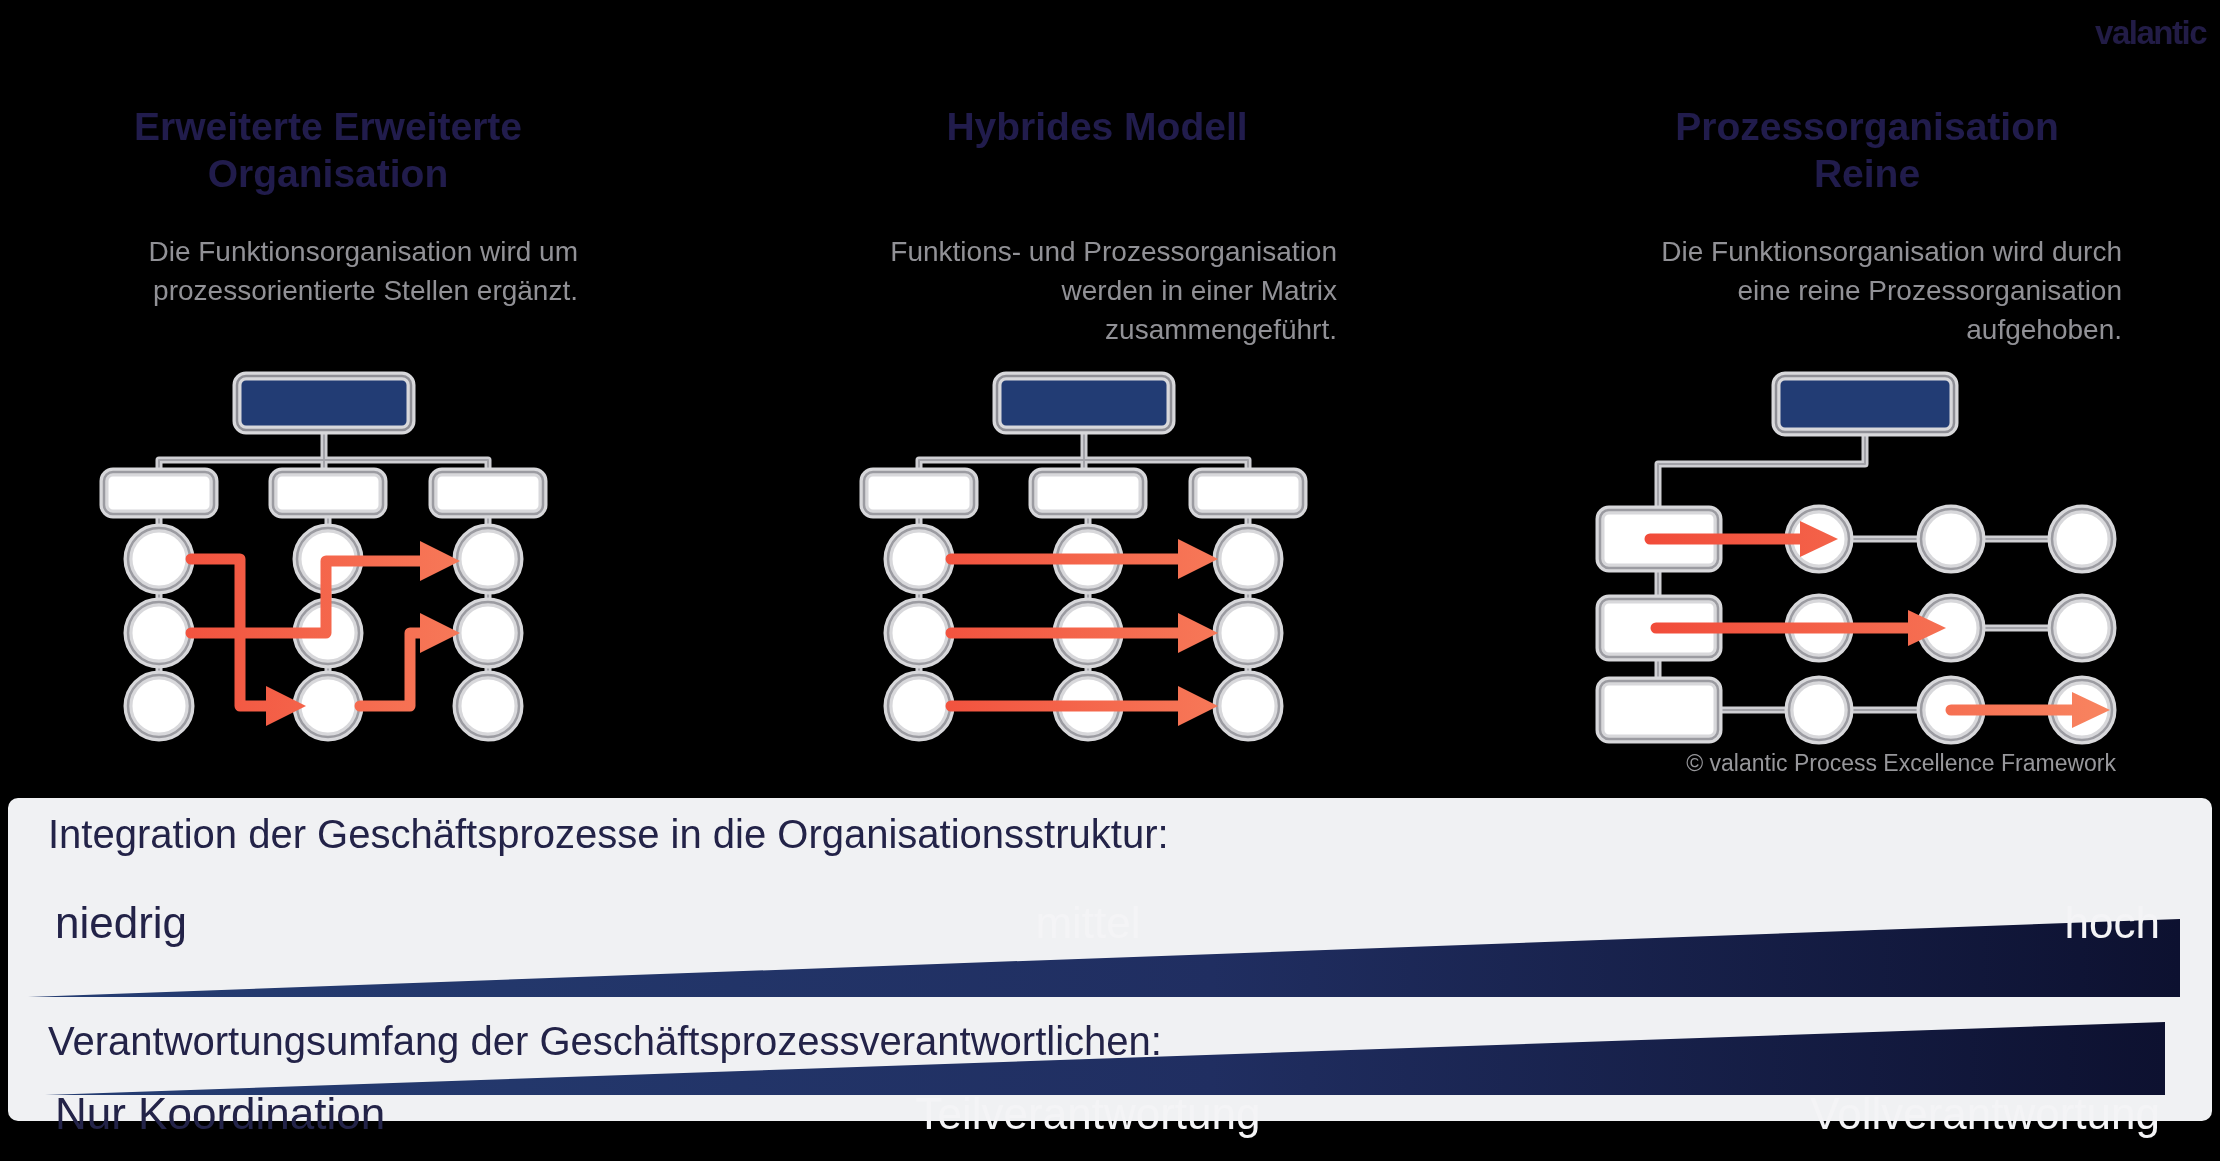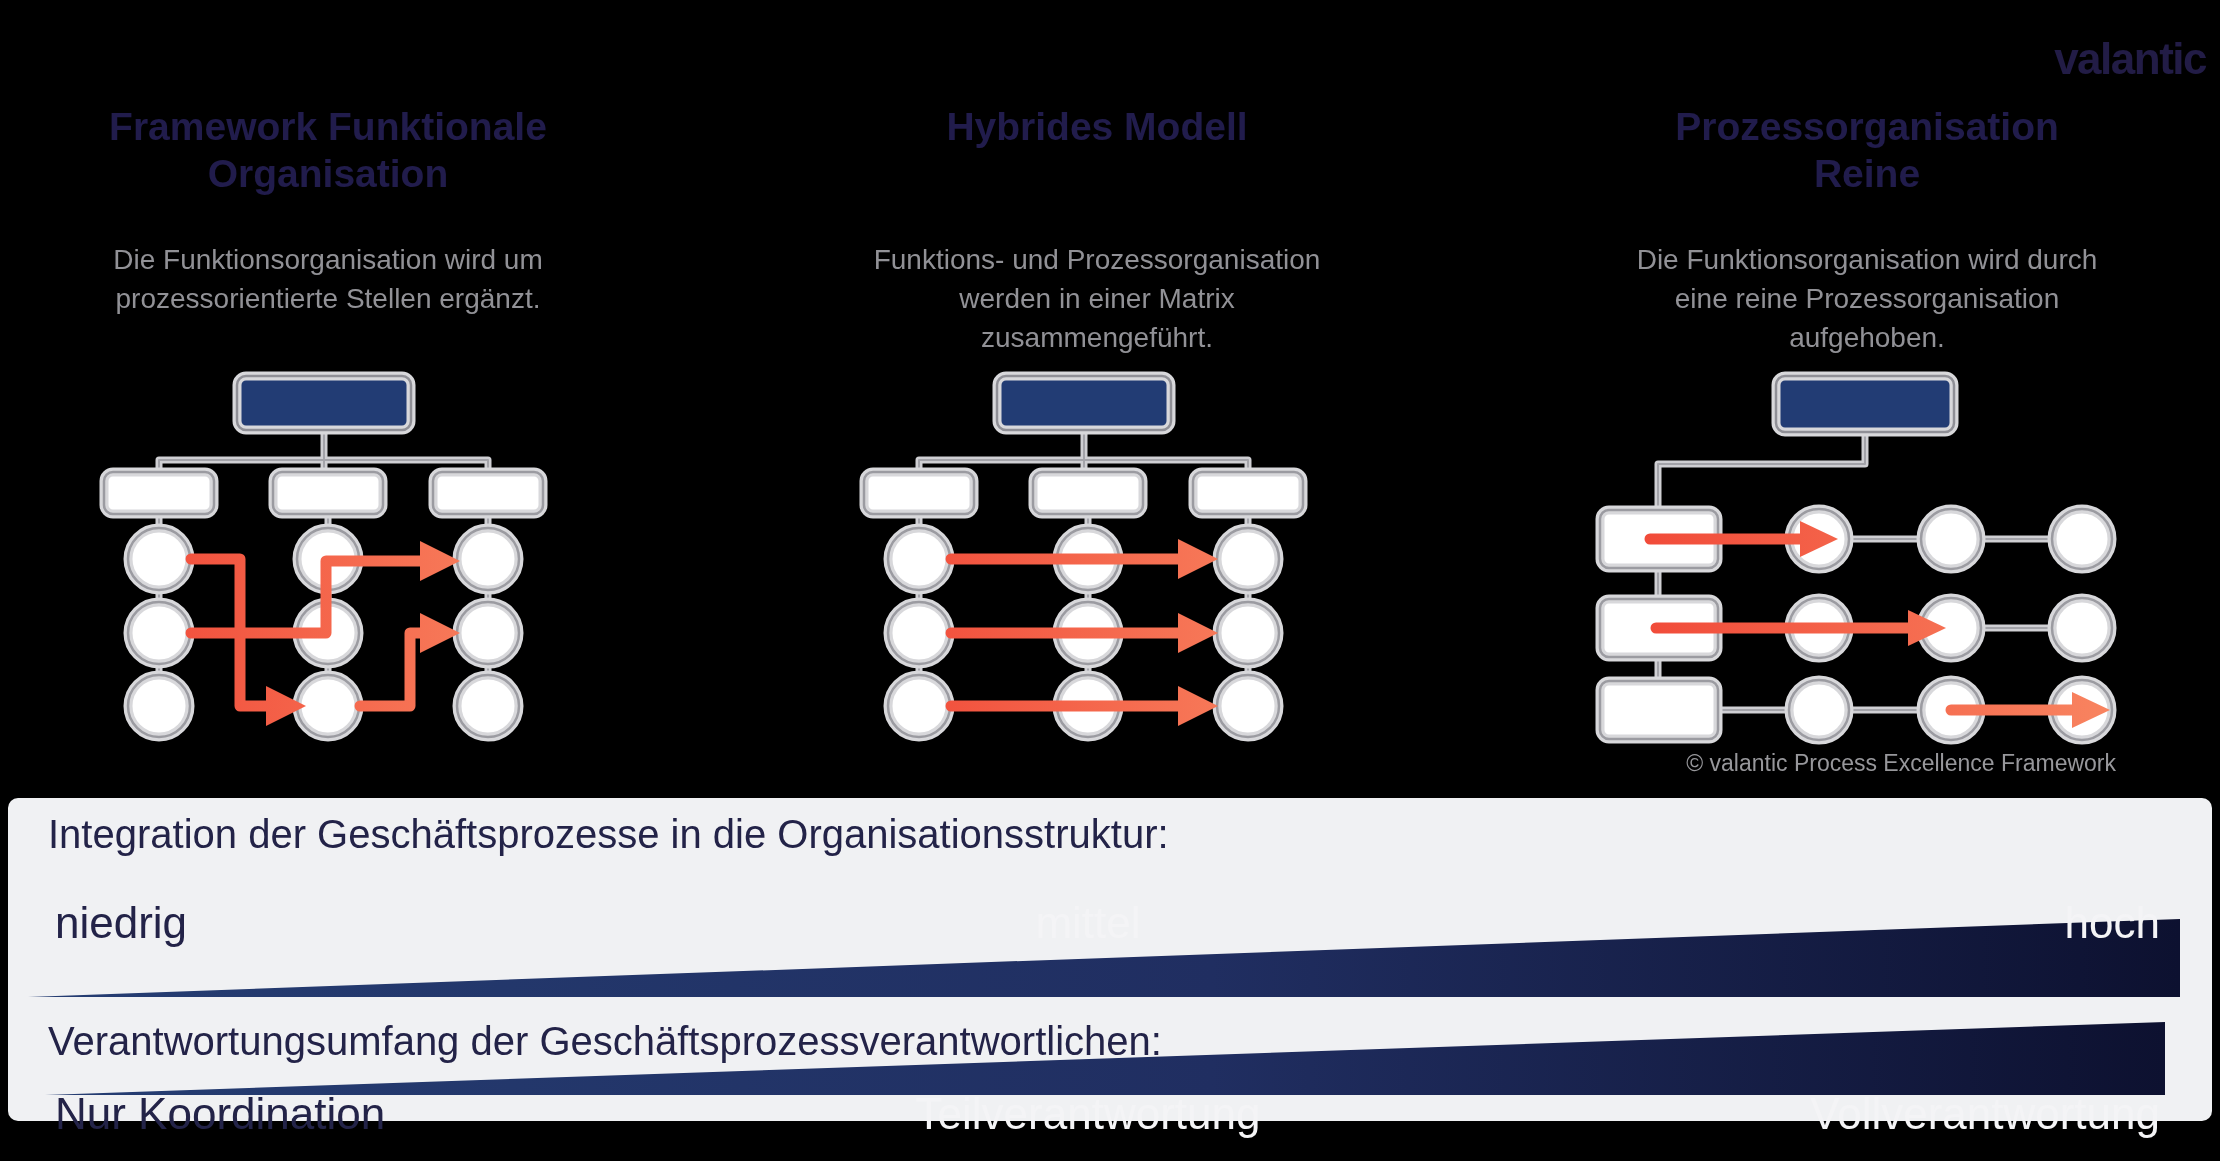--- a/index.html
+++ b/index.html
@@ -1,29 +1,29 @@
 <!DOCTYPE html>
 <html><head>
 <meta charset="utf-8">
 <style>
   html,body{margin:0;padding:0;background:#000;}
   .page{position:relative;width:2220px;height:1161px;background:#000;overflow:hidden;
         font-family:"Liberation Sans","DejaVu Sans",sans-serif;}
 
   
-  .logo{position:absolute;top:14px;right:14px;font-size:44px;font-weight:bold;
-        letter-spacing:-1.5px;color:#221c46;margin-top:20px;}
+  .logo{position:absolute;top:14px;right:14px;font-size:33px;font-weight:bold;
+        letter-spacing:-1.5px;color:#221c46;}
 
   
   .col{position:absolute;top:104px;width:520px;text-align:center;}
   .col1{left:68px;} .col2{left:837px;} .col3{left:1607px;}
   .col h2{margin:0;font-size:39px;line-height:1.2;font-weight:bold;color:#211c4c;}
   .col h2 span{display:block;}
-  .col .desc{position:absolute;top:128px;left:0;right:0;margin:8px auto;
-             font-size:28px;line-height:1.4;color:#919196;}
+  .col .desc{position:absolute;top:128px;left:0;right:0;margin:0 auto;
+             font-size:28px;line-height:1.4;color:#919196;text-align:right;}
   .col1 .desc{max-width:500px;} .col2 .desc{max-width:480px;} .col3 .desc{max-width:510px;}
 
   .diagram{position:absolute;}
   .diagA{left:70px;top:352px;} .diagB{left:830px;top:352px;} .diagC{left:1580px;top:350px;}
 
   
   .sh-o{fill:#ffffff;stroke:#d8d8db;stroke-width:9;}
   .sh-i{fill:none;stroke:#9b9ba1;stroke-width:2.5;}
   .nv-o{fill:#223c74;stroke:#d8d8db;stroke-width:9;}
   .nv-i{fill:none;stroke:#8f8f96;stroke-width:2.5;}
@@ -52,21 +52,21 @@
 </style>
 </head>
 <body>
 
 <div class="page">
 
   <div class="logo">valantic</div>
 
   <div class="col col1">
     <h2>
-      <span>Framework Funktionale</span>
+      <span>Erweiterte Erweiterte</span>
       <span>Organisation</span>
     </h2>
     <p class="desc">Die Funktionsorganisation wird um prozessorientierte Stellen ergänzt.</p>
   </div>
 
   <div class="col col2">
     <h2>
       <span>Hybrides Modell</span>
     </h2>
     <p class="desc">Funktions- und Prozessorganisation werden in einer Matrix zusammengeführt.</p>

